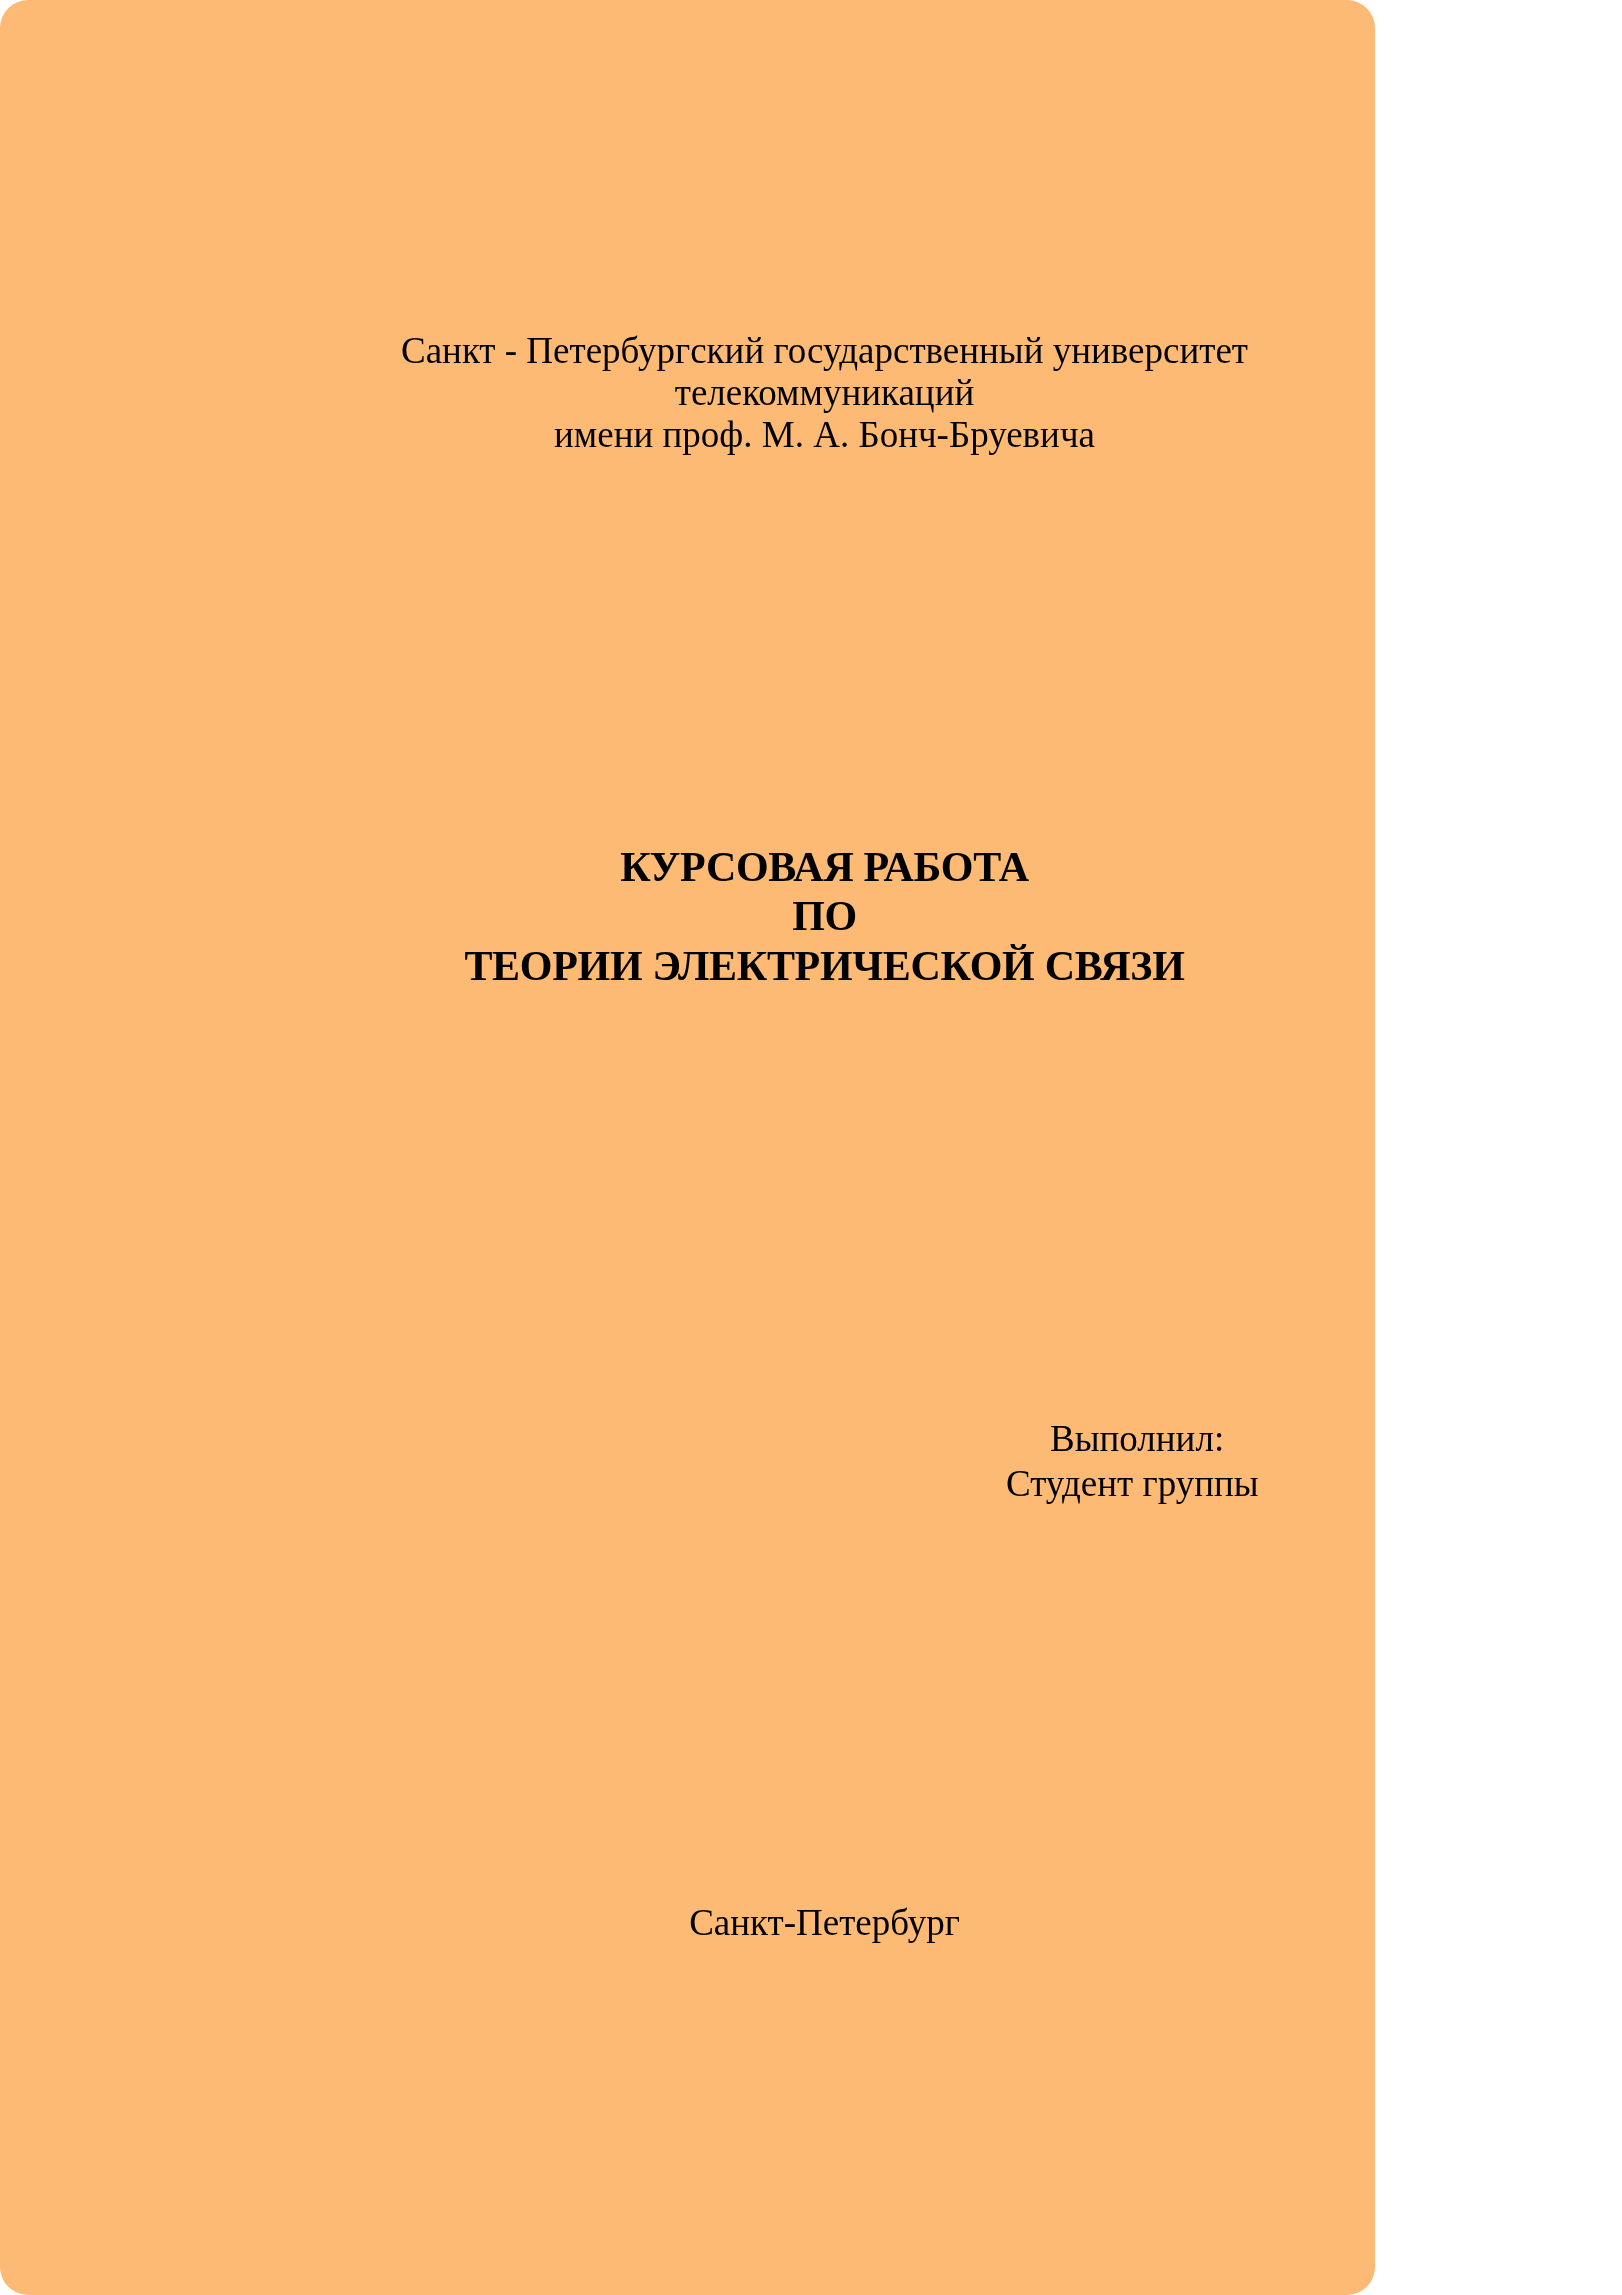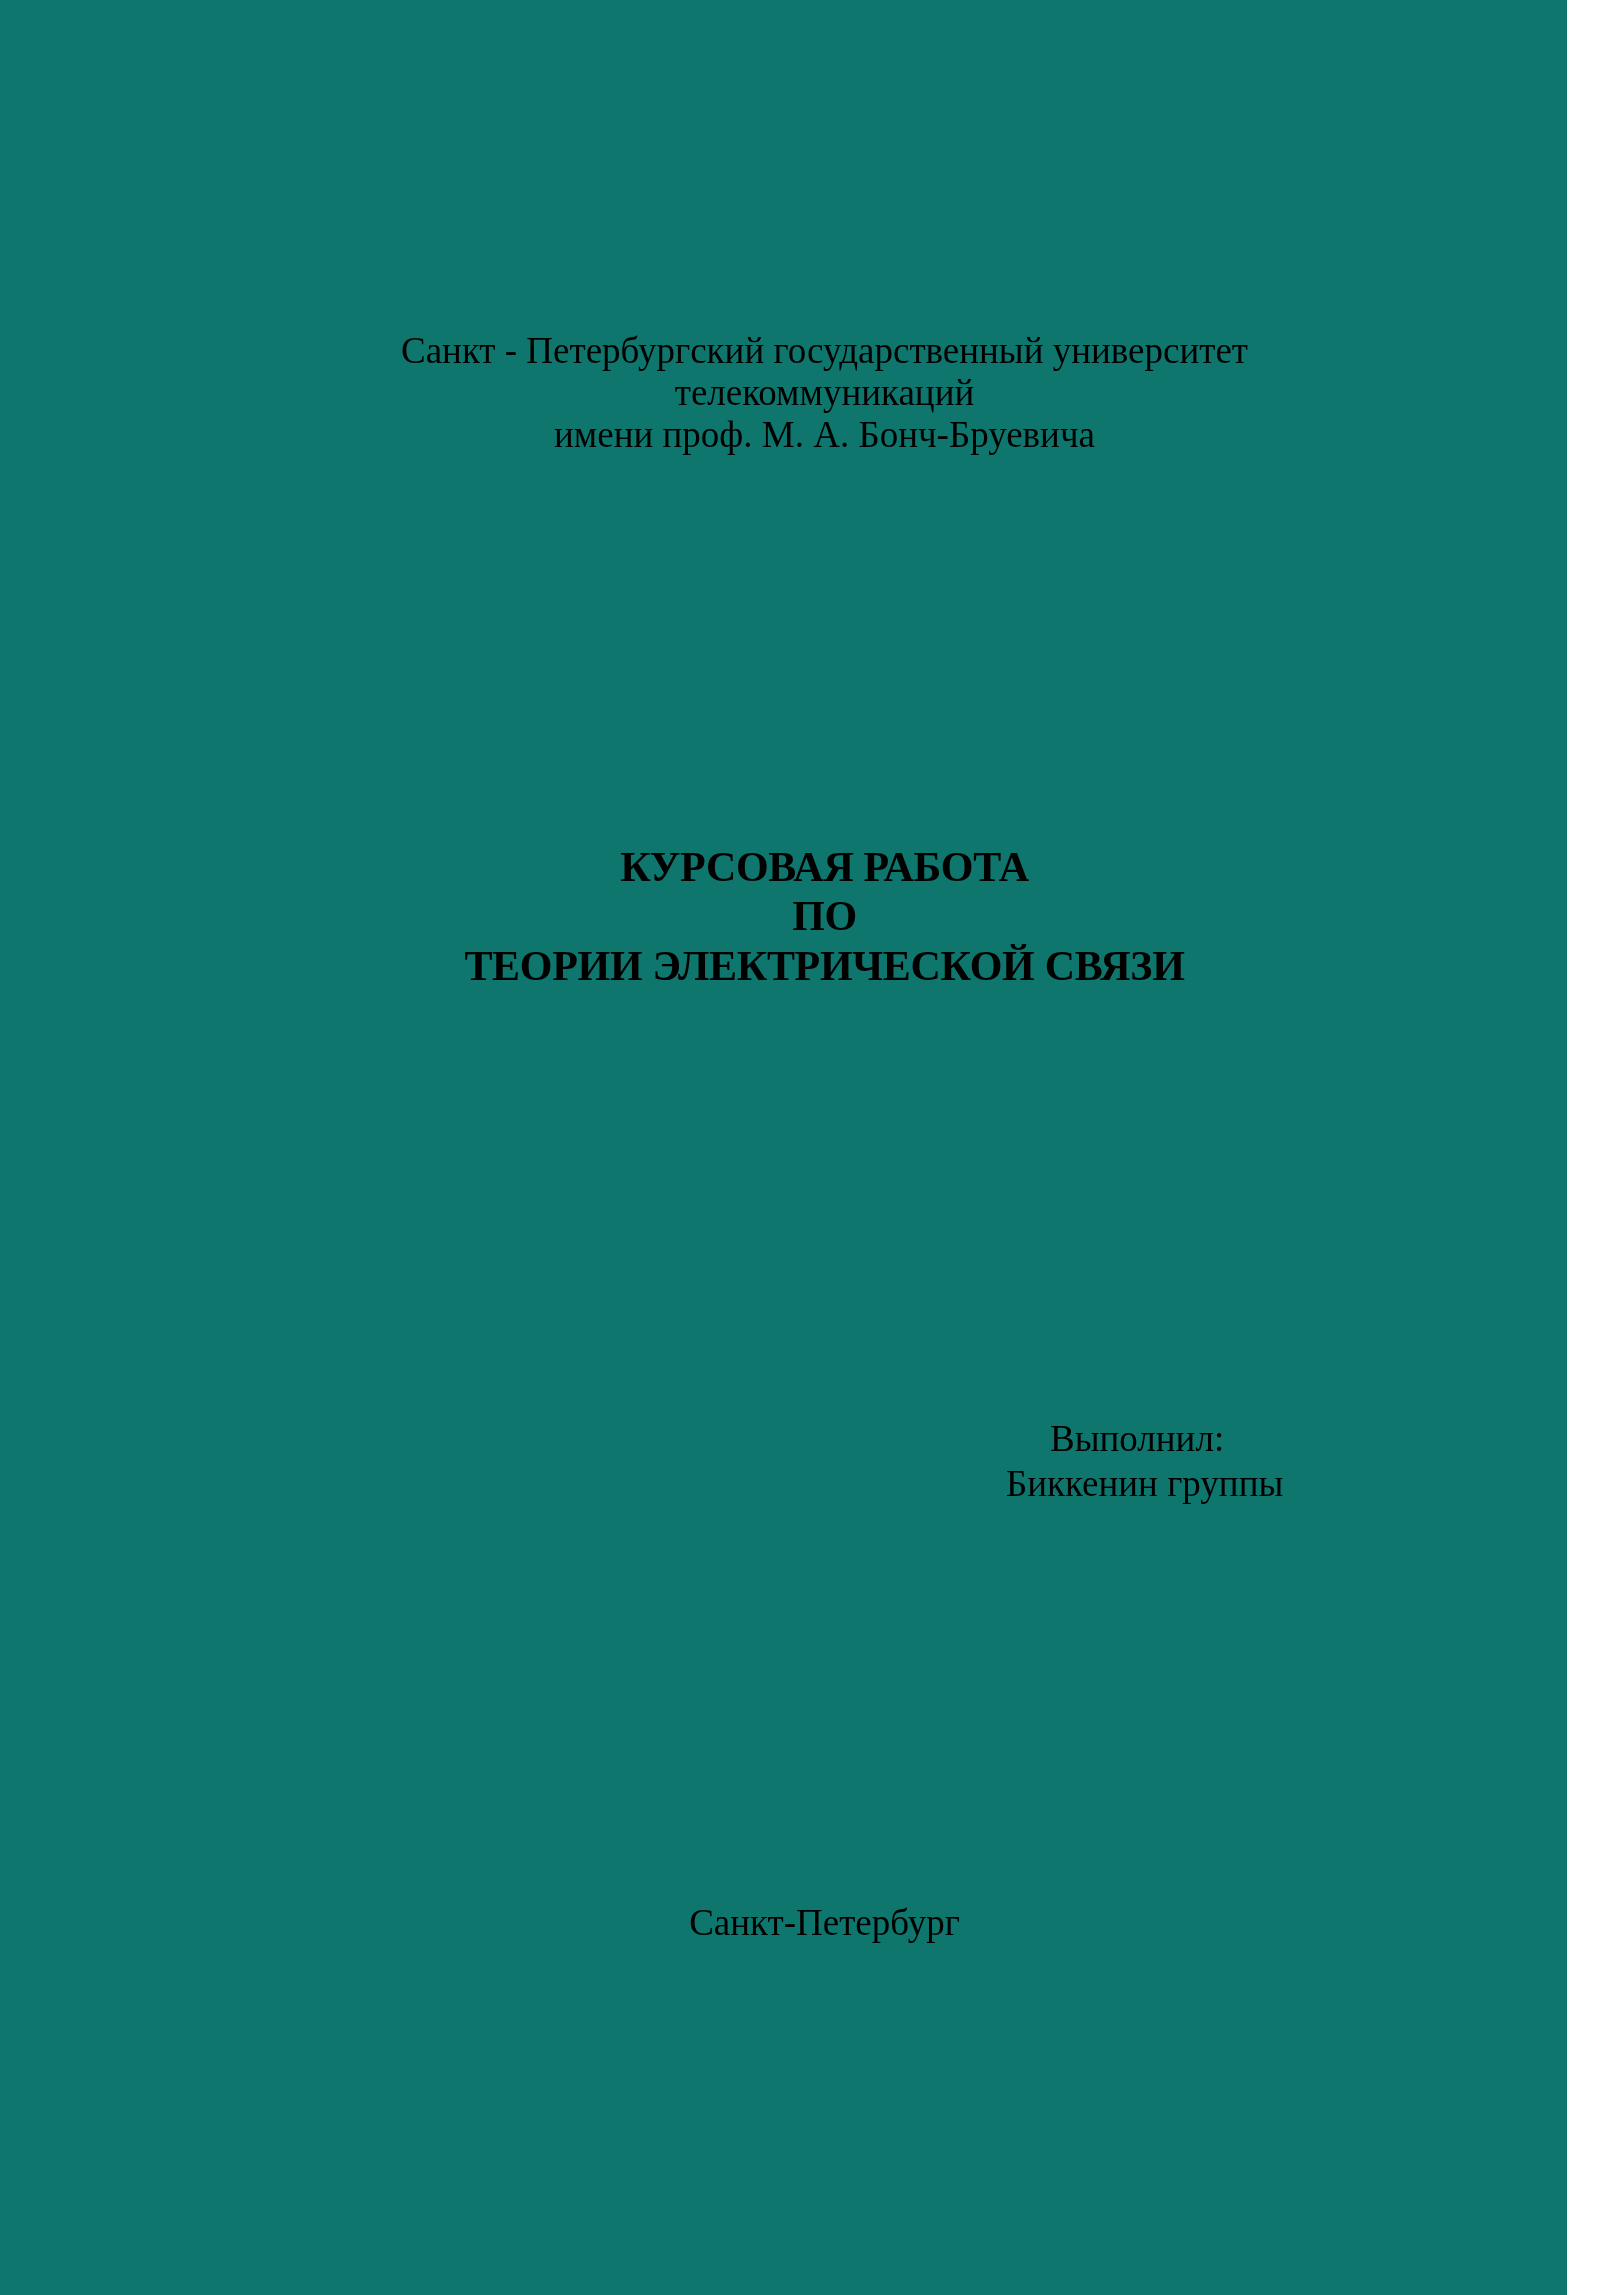--- a/index.html
+++ b/index.html
@@ -11,23 +11,24 @@
       width: 1623px;
       height: 2295px;
       position: relative;
       overflow: hidden;
       font-family: "Liberation Serif", "DejaVu Serif", serif;
       color: #000000;
     }
     .page {
       position: absolute;
       left: 0; top: 0;
-      width: 1567px;
+      width: 1375px;
       height: 2295px;
-      background: #0f766e;
+      background: #fdba74;
+      border-radius: 28px;
     }
     .centered {
       position: absolute;
       left: 0;
       width: 1649px;
       text-align: center;
       white-space: nowrap;
     }
     .header-line {
       font-size: 37px;
@@ -59,18 +60,18 @@
 
   <div class="centered header-line" style="top:330px;">Санкт - Петербургский государственный университет</div>
   <div class="centered header-line" style="top:372px;">телекоммуникаций</div>
   <div class="centered header-line" style="top:414px;">имени проф. М. А. Бонч-Бруевича</div>
 
   <div class="centered title-line" style="top:842px;">КУРСОВАЯ РАБОТА</div>
   <div class="centered title-line" style="top:891px;">ПО</div>
   <div class="centered title-line" style="top:941px;">ТЕОРИИ ЭЛЕКТРИЧЕСКОЙ СВЯЗИ</div>
 
   <div class="sig" style="left:1002px; top:1417px;margin-left:48px;">Выполнил:</div>
-  <div class="sig" style="left:1006px; top:1462px;">Биккенин группы</div>
+  <div class="sig" style="left:1006px; top:1462px;">Студент группы</div>
 
   <div class="centered city" style="top:1902px;">Санкт-Петербург</div>
 
 </div>
 
 
 </body></html>

